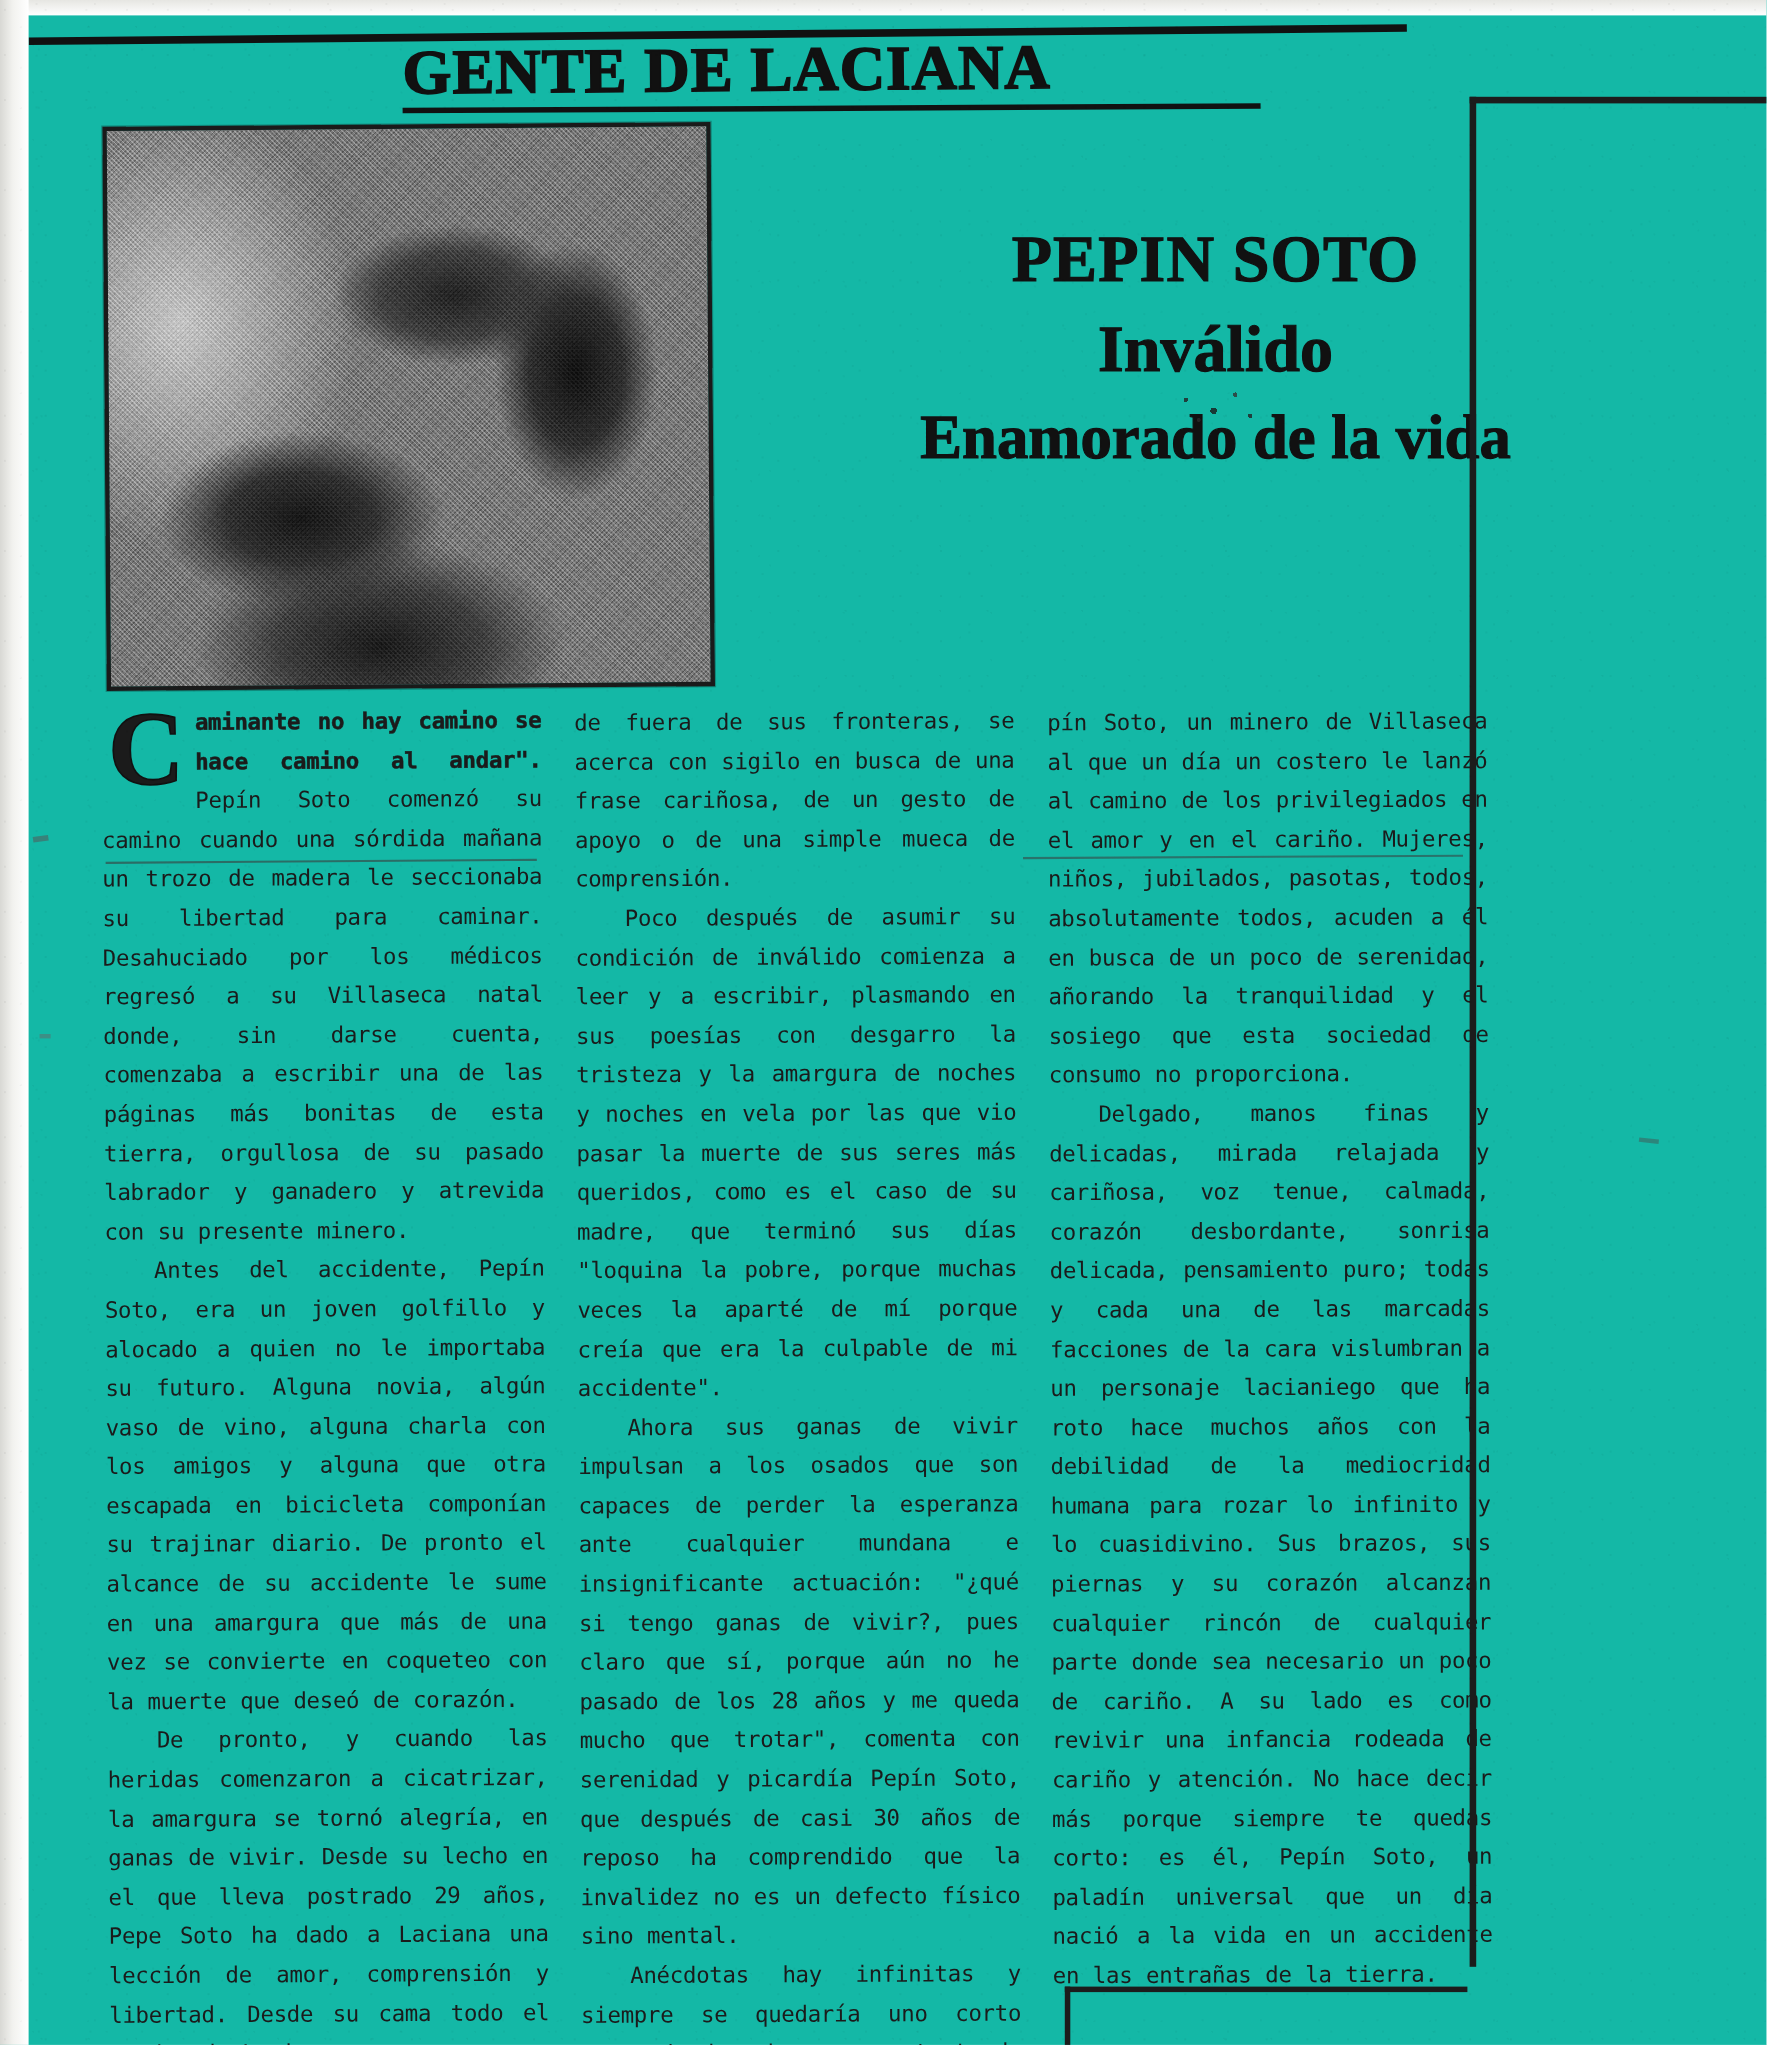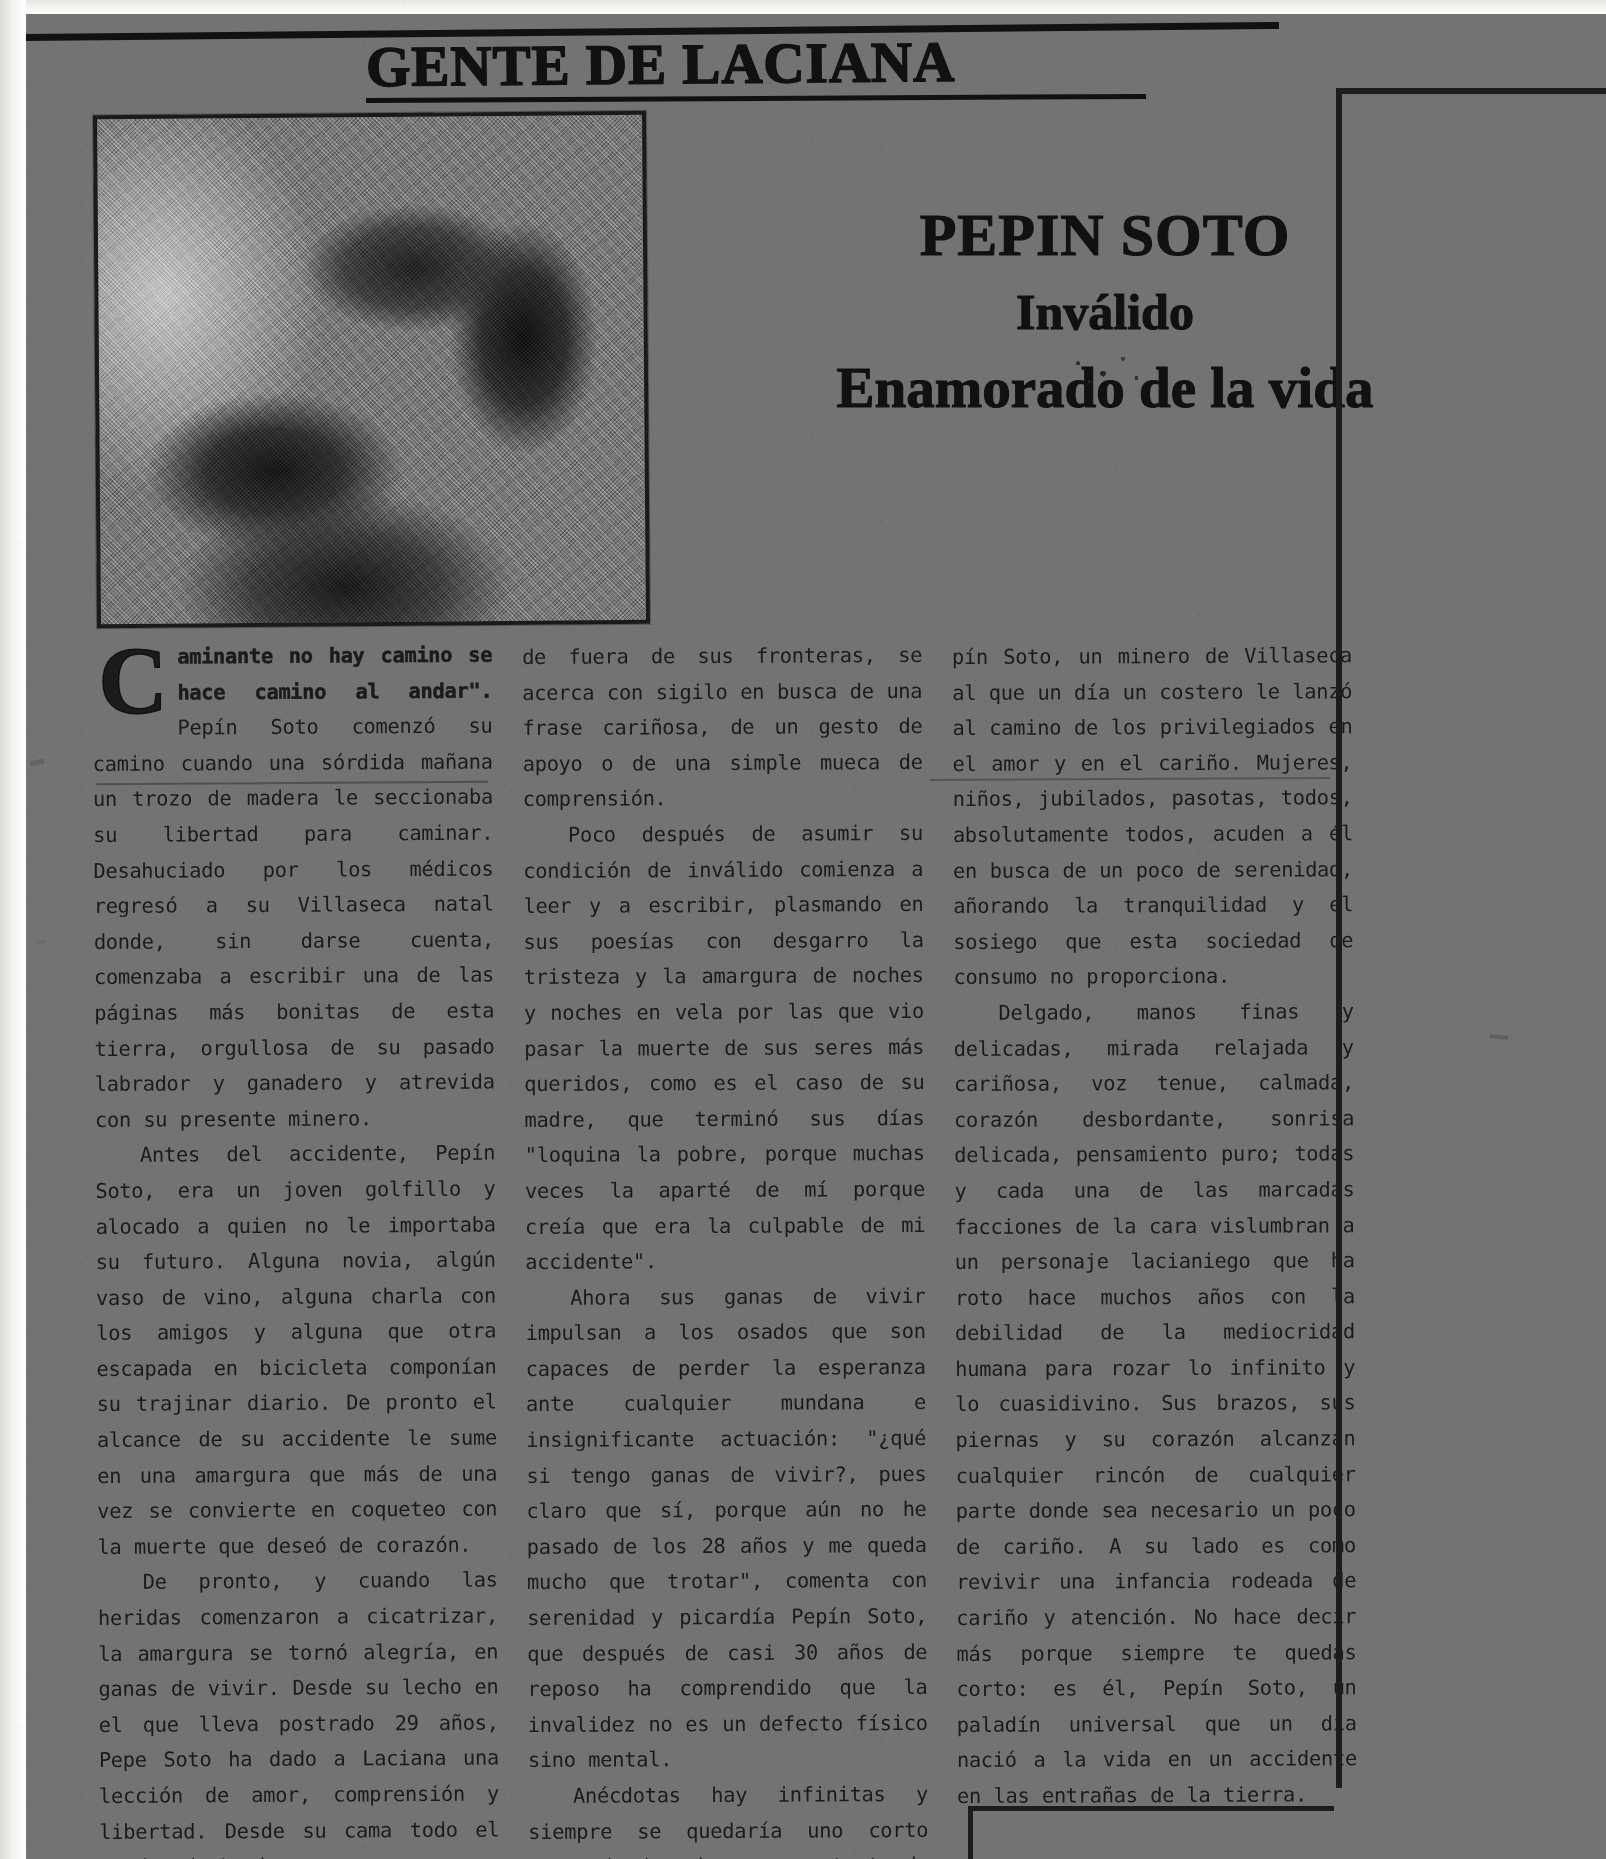--- a/index.html
+++ b/index.html
@@ -5,21 +5,21 @@
   html,body{margin:0;padding:0;background:#fff;}
   body{
     width:1606px;height:1859px;
     font-family:"DejaVu Sans Mono", monospace;
     color:#111;
     position:relative;
     overflow:hidden;
   }
   .page{
     position:absolute; inset:0;
-    background:#737373;
+    background:#14b8a6;
   }
   
   .grain{
     position:absolute; inset:0; pointer-events:none; z-index:40;
     background-image:
       radial-gradient(circle at 12% 22%, rgba(0,0,0,.05) 0 1px, transparent 1px),
       radial-gradient(circle at 63% 8%, rgba(0,0,0,.045) 0 1px, transparent 1px),
       radial-gradient(circle at 88% 41%, rgba(0,0,0,.05) 0 1px, transparent 1px),
       radial-gradient(circle at 31% 67%, rgba(0,0,0,.04) 0 1px, transparent 1px),
       radial-gradient(circle at 75% 85%, rgba(0,0,0,.045) 0 1px, transparent 1px),
@@ -100,21 +100,21 @@
   .hl{
     display:block;
     font-weight:700;
     line-height:1.0;
     margin:0 0 22px 0;
     -webkit-text-stroke:1.1px #111;
     white-space:nowrap;
     text-align:center;
   }
   .hl1{ font-size:60px; letter-spacing:1px; }
-  .hl2{ font-size:50px; }
+  .hl2{ font-size:60px; }
   .hl3{ font-size:57px; }
   .hl4{ font-size:57px; margin-bottom:0; }
 
   .speck{
     position:absolute; left:1060px; top:345px; width:90px; height:46px;
     background-image:
       radial-gradient(circle at 20% 40%, #222 0 2px, transparent 2px),
       radial-gradient(circle at 48% 62%, #1a1a1a 0 3px, transparent 3px),
       radial-gradient(circle at 70% 30%, #333 0 2px, transparent 2px),
       radial-gradient(circle at 85% 72%, #222 0 2px, transparent 2px),

